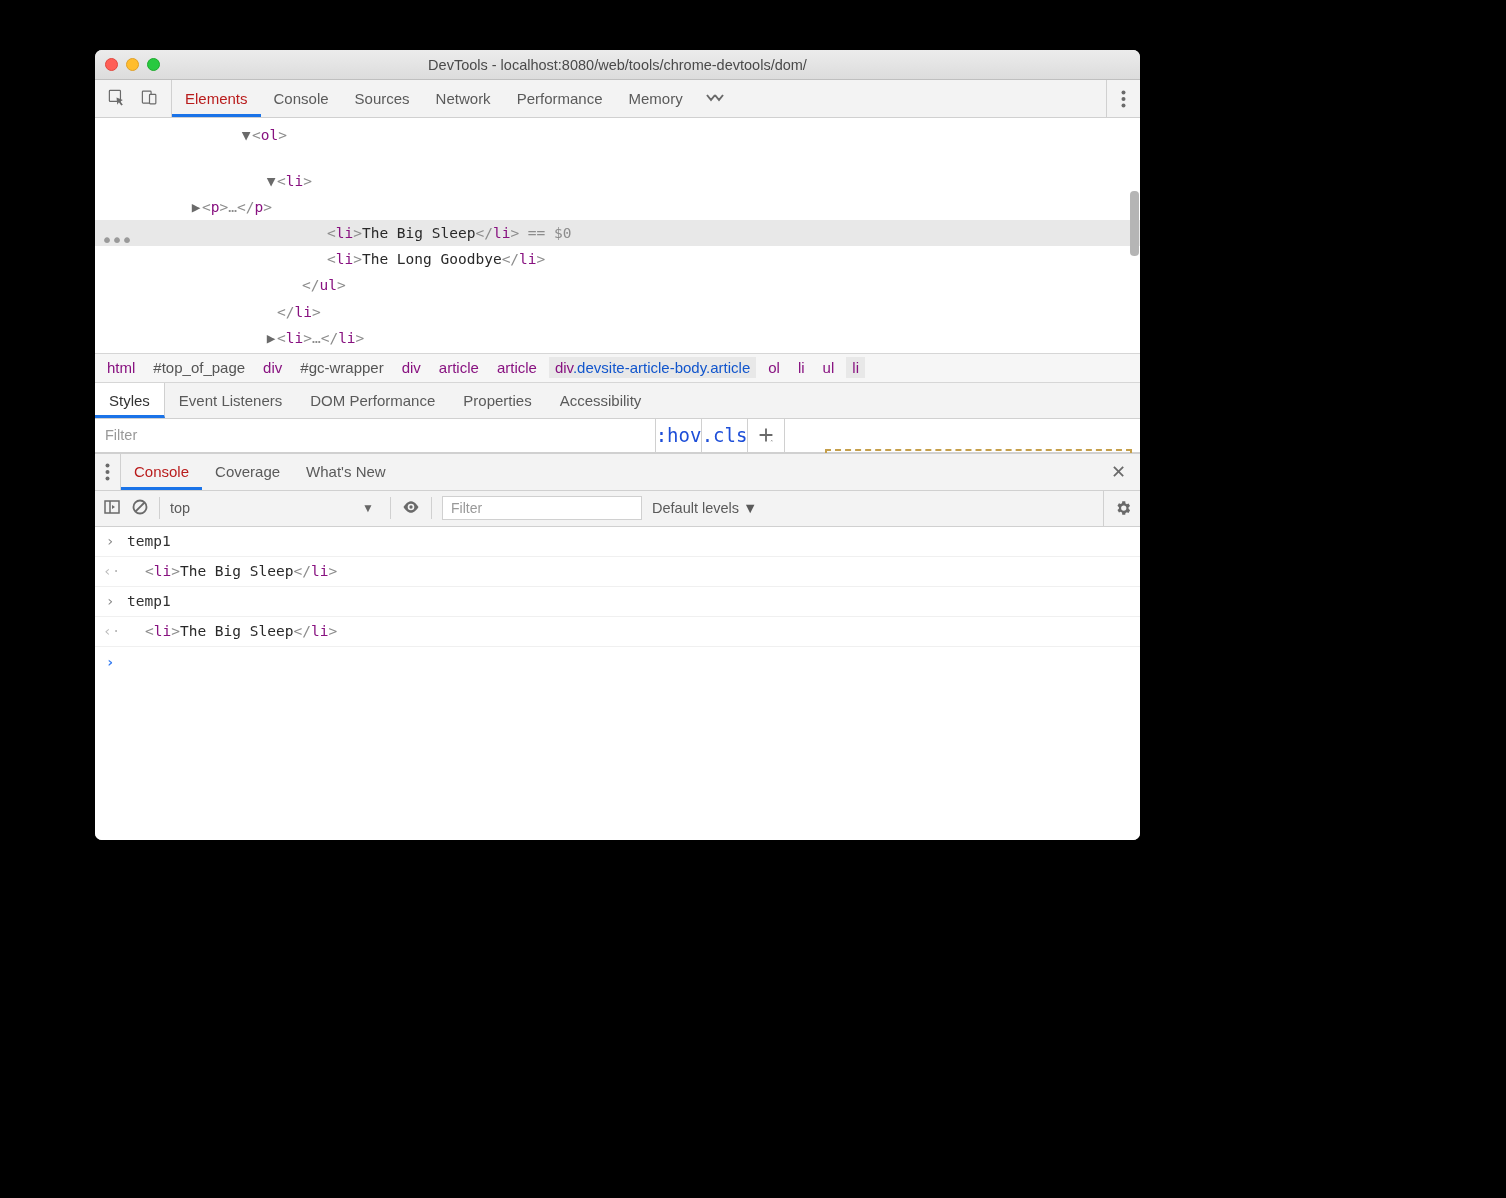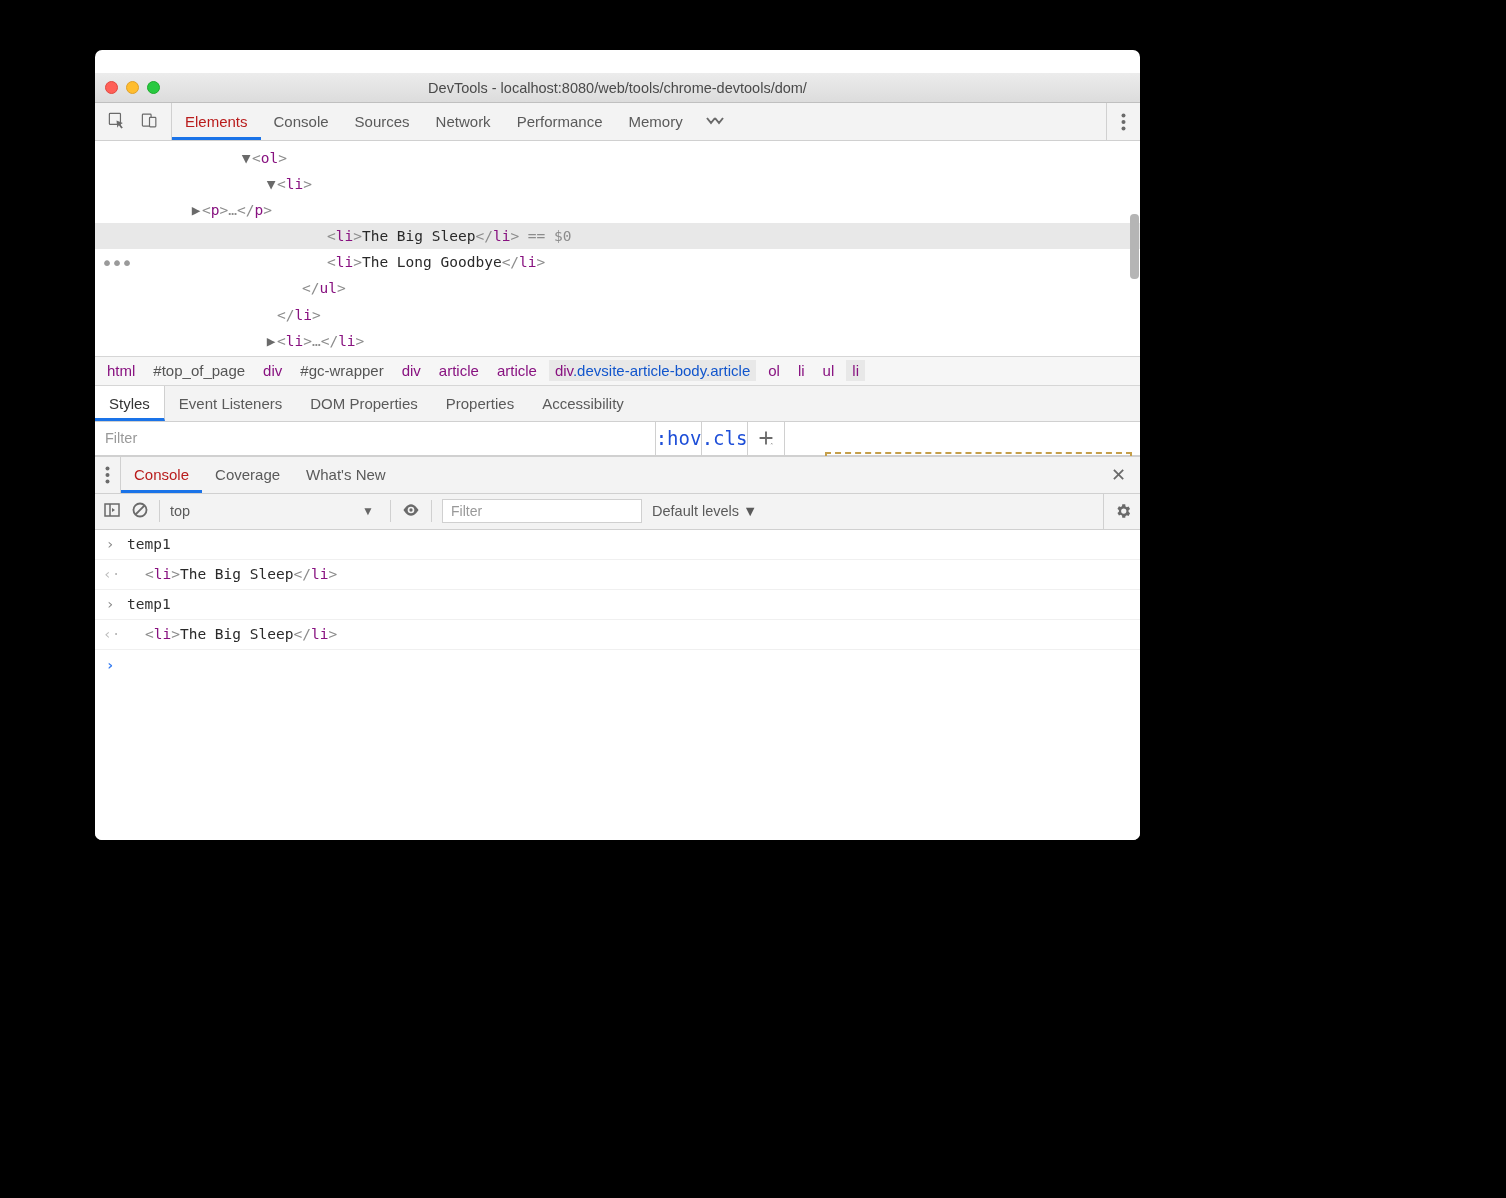--- a/index.html
+++ b/index.html
@@ -26,21 +26,20 @@
   }
   
   .titlebar {
     height: 30px;
     background: linear-gradient(#ececec, #dcdcdc);
     border-bottom: 1px solid #bfbfbf;
     display: flex;
     align-items: center;
     position: relative;
     flex-shrink: 0;
-    margin-top: 23px;
   }
   .traffic-lights { display: flex; gap: 8px; padding-left: 10px; }
   .tl { width: 13px; height: 13px; border-radius: 50%; }
   .tl.red { background: #ff5f57; border: 1px solid #e1483f; }
   .tl.yellow { background: #ffbd2e; border: 1px solid #e0a028; }
   .tl.green { background: #28c940; border: 1px solid #1dab2c; }
   .title {
     position: absolute;
     left: 0; right: 0;
     text-align: center;
@@ -340,21 +339,21 @@
           <circle cx="2.5" cy="2.5" r="2" fill="#6a6a6a"></circle>
           <circle cx="2.5" cy="9" r="2" fill="#6a6a6a"></circle>
           <circle cx="2.5" cy="15.5" r="2" fill="#6a6a6a"></circle>
         </svg>
     </div>
   </div>
 
   <div class="dom-tree" id="dom-tree">
     <div class="scroll-thumb"></div>
   <div class="dom-line" style="padding-left: 145px;"><span class="tri">▼</span><span class="punct">&lt;</span><span class="tagname">ol</span><span class="punct">&gt;</span></div>
-      <div class="dom-line" style="padding-left: 170px;"><span class="tri">▼</span><span class="punct">&lt;</span><span class="tagname">li</span><span class="punct">&gt;</span></div>
+      <div class="dom-line" style="padding-left: 170px; margin-top: 20px;"><span class="tri">▼</span><span class="punct">&lt;</span><span class="tagname">li</span><span class="punct">&gt;</span></div>
       <div class="dom-line" style="padding-left: 95px;"><span class="tri">▶</span><span class="punct">&lt;</span><span class="tagname">p</span><span class="punct">&gt;</span><span class="punct">…</span><span class="punct">&lt;/</span><span class="tagname">p</span><span class="punct">&gt;</span></div>
       <div class="dom-line selected" style="padding-left: 232px;"><span class="ellipsis-gutter" style="top: 112px;">•••</span><span class="punct">&lt;</span><span class="tagname">li</span><span class="punct">&gt;</span><span class="text">The Big Sleep</span><span class="punct">&lt;/</span><span class="tagname">li</span><span class="punct">&gt;</span><span class="anno"> == $0</span></div>
       <div class="dom-line" style="padding-left: 232px;"><span class="punct">&lt;</span><span class="tagname">li</span><span class="punct">&gt;</span><span class="text">The Long Goodbye</span><span class="punct">&lt;/</span><span class="tagname">li</span><span class="punct">&gt;</span></div>
       <div class="dom-line" style="padding-left: 207px;"><span class="punct">&lt;/</span><span class="tagname">ul</span><span class="punct">&gt;</span></div>
       <div class="dom-line" style="padding-left: 182px;"><span class="punct">&lt;/</span><span class="tagname">li</span><span class="punct">&gt;</span></div>
       <div class="dom-line" style="padding-left: 170px;"><span class="tri">▶</span><span class="punct">&lt;</span><span class="tagname">li</span><span class="punct">&gt;</span><span class="punct">…</span><span class="punct">&lt;/</span><span class="tagname">li</span><span class="punct">&gt;</span></div>
     </div>
 
   <div class="breadcrumb" id="breadcrumb">
       <div class="crumb"><span class="tagname">html</span></div>
@@ -367,21 +366,21 @@
       <div class="crumb hi"><span class="tagname">div</span><span class="sel">.devsite-article-body.article</span></div>
       <div class="crumb"><span class="tagname">ol</span></div>
       <div class="crumb"><span class="tagname">li</span></div>
       <div class="crumb"><span class="tagname">ul</span></div>
       <div class="crumb hi"><span class="tagname">li</span></div>
     </div>
 
   <div class="subtabs" id="subtabs">
       <div class="subtab active">Styles</div>
       <div class="subtab">Event Listeners</div>
-      <div class="subtab">DOM Properties</div>
+      <div class="subtab">DOM Performance</div>
       <div class="subtab">Properties</div>
       <div class="subtab">Accessibility</div>
     </div>
 
   <div class="filter-row">
     <div class="filter-left">
       <input class="filter-input" placeholder="Filter" style="">
       <div class="filter-btn">:hov</div>
       <div class="filter-btn">.cls</div>
       <div class="filter-plus">

